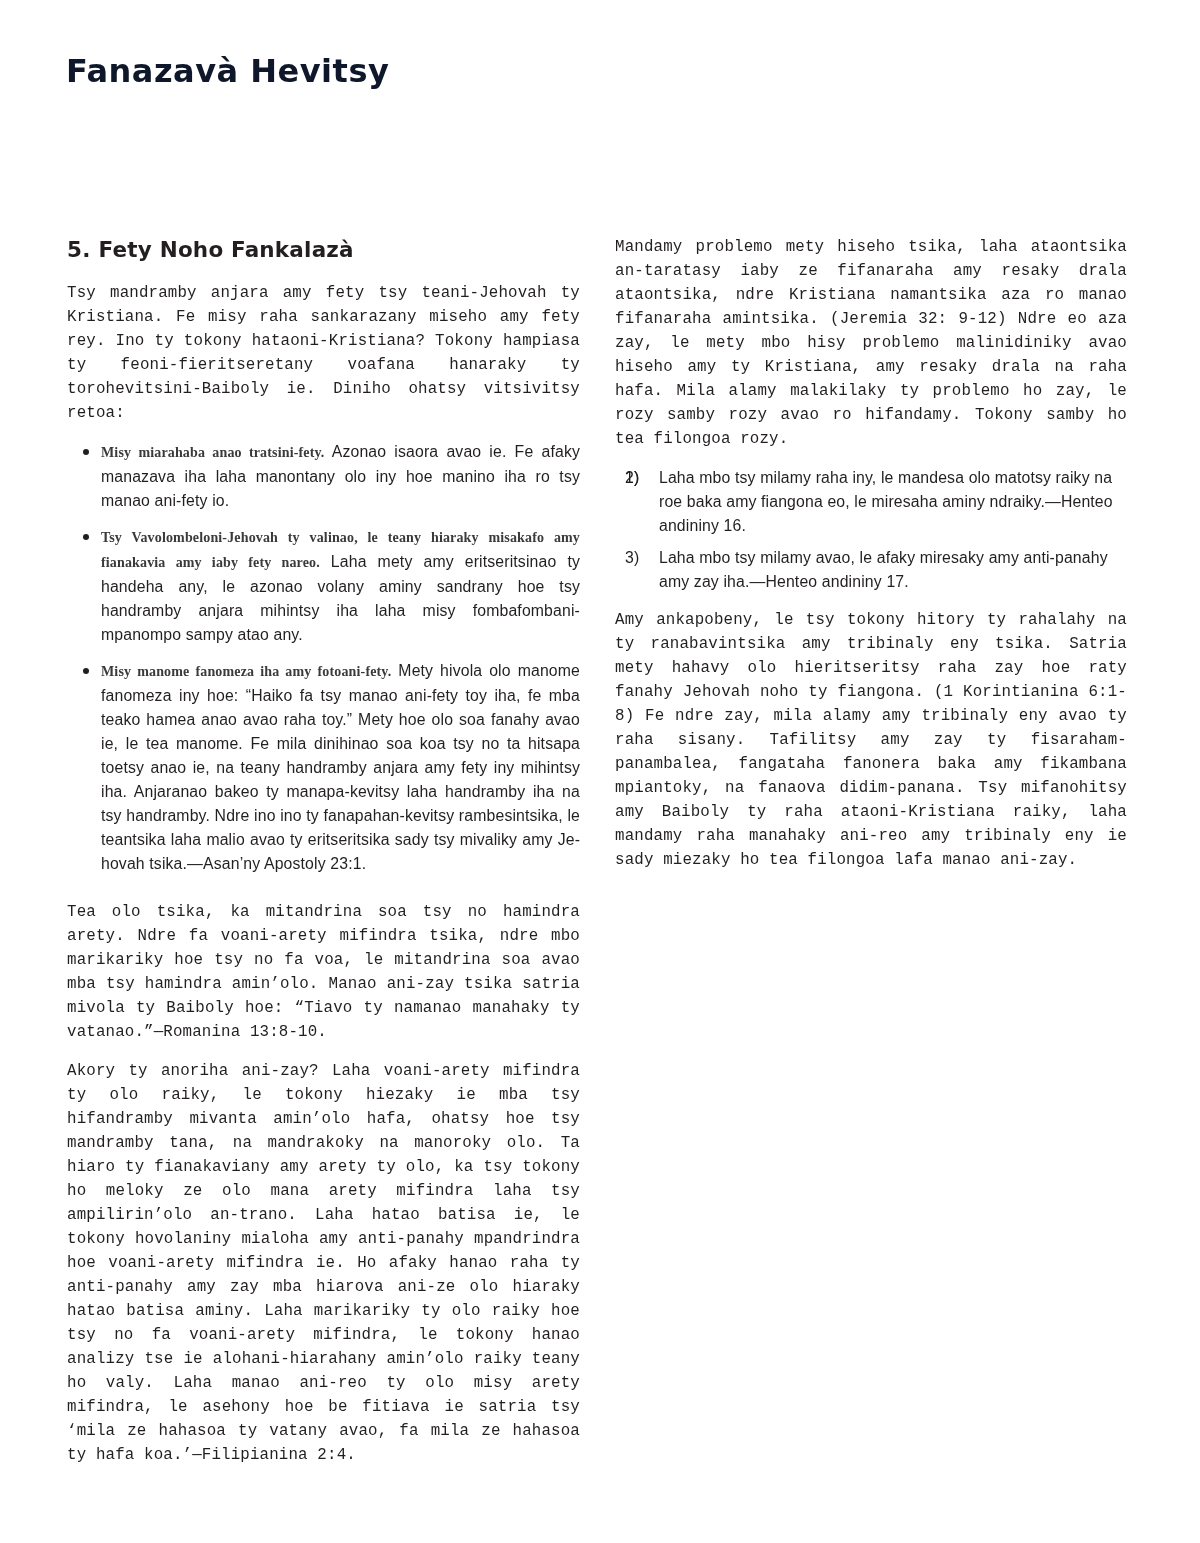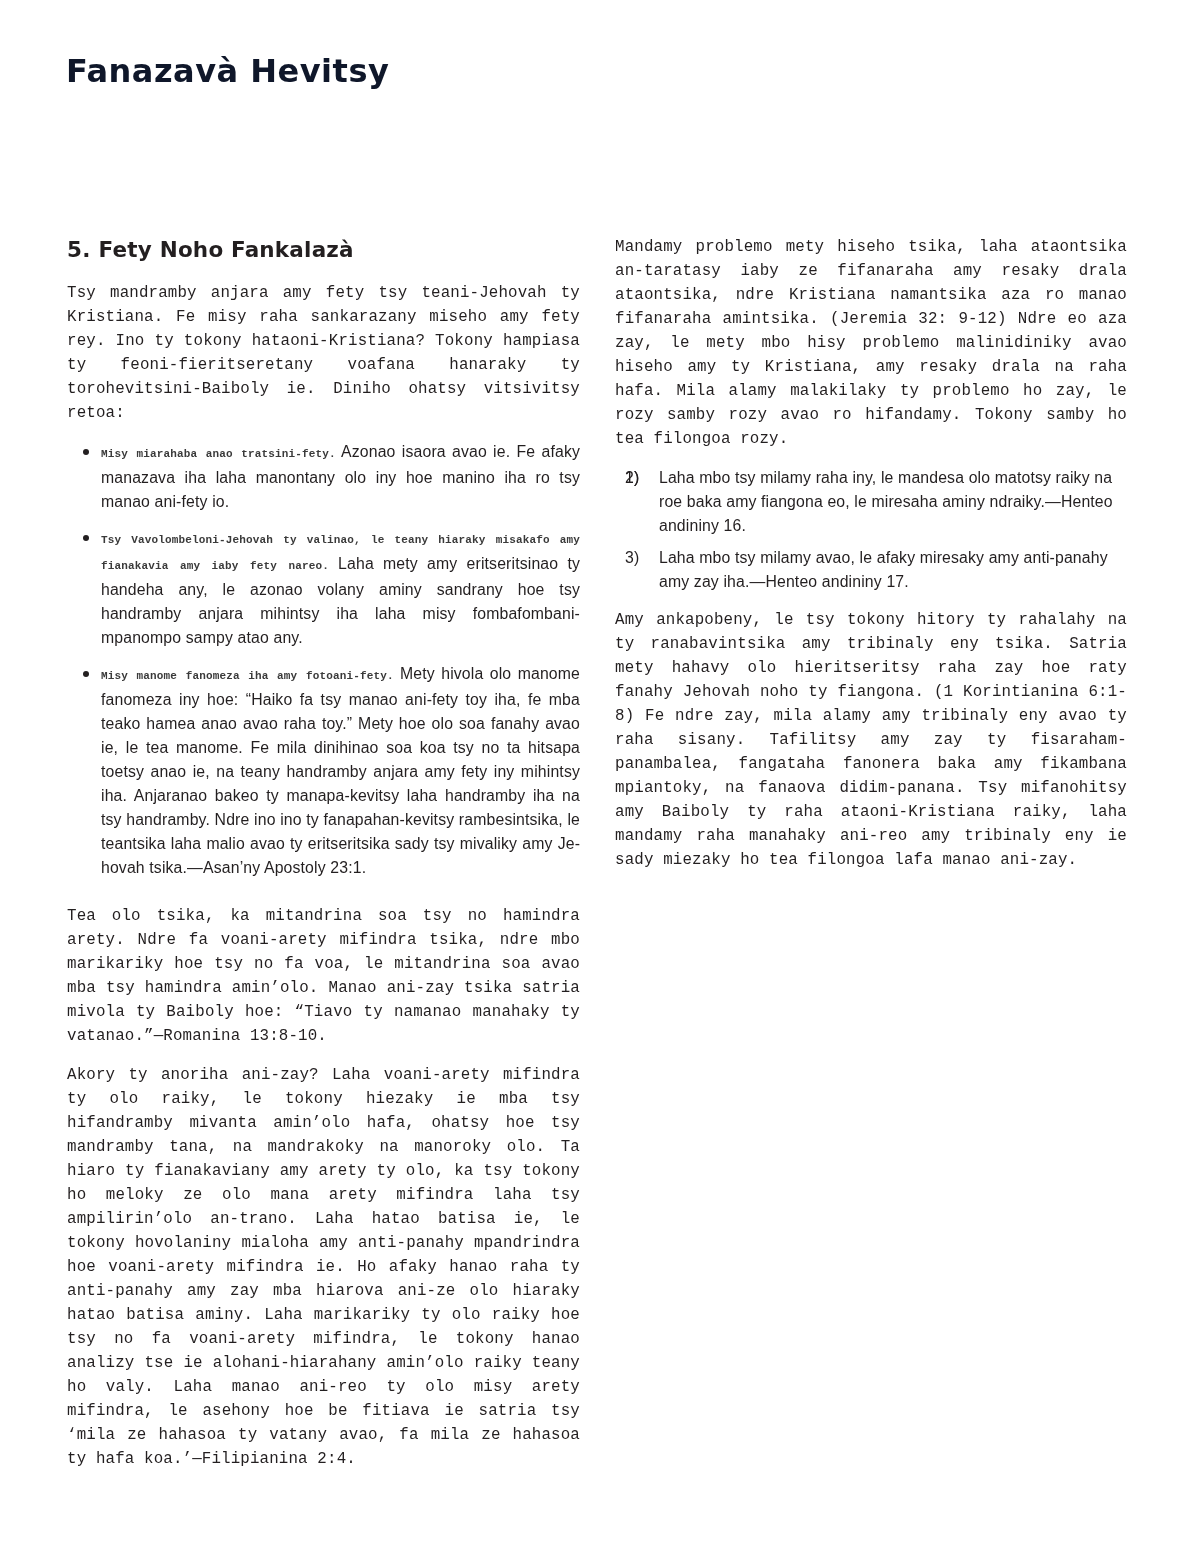--- a/index.html
+++ b/index.html
@@ -32,21 +32,21 @@
   ul.bullets { list-style: none; margin: 0 0 15px 0; padding: 0 0 0 18px; }
   ul.bullets li {
     position: relative; padding-left: 16px; margin-bottom: 12px;
     font-size: 15.8px; line-height: 24px; text-align: justify;
     font-family: "Liberation Sans", sans-serif; letter-spacing: 0.15px;
   }
   ul.bullets li .dot {
     position: absolute; left: -2px; top: 9px; width: 6px; height: 6px;
     border-radius: 50%; background: #231f20;
   }
-  ul.bullets li b { font-family: Liberation Mono, monospace; font-weight: bold; font-size: 11px; color: #3a3a3a; }
+  ul.bullets li b { font-family: Liberation Serif, serif; font-weight: bold; font-size: 14px; color: #3a3a3a; }
   ol.steps { list-style: none; margin: 0 0 14px 0; padding: 0 0 0 10px; }
   ol.steps li {
     position: relative; padding-left: 34px; margin-bottom: 8px;
     font-size: 15.8px; line-height: 24px;
     font-family: "Liberation Sans", sans-serif; letter-spacing: 0.15px;
   }
   ol.steps li .step-num { position: absolute; left: 0; top: 0; }
   .section { margin-bottom: 24px; }
 </style>
 </head>

